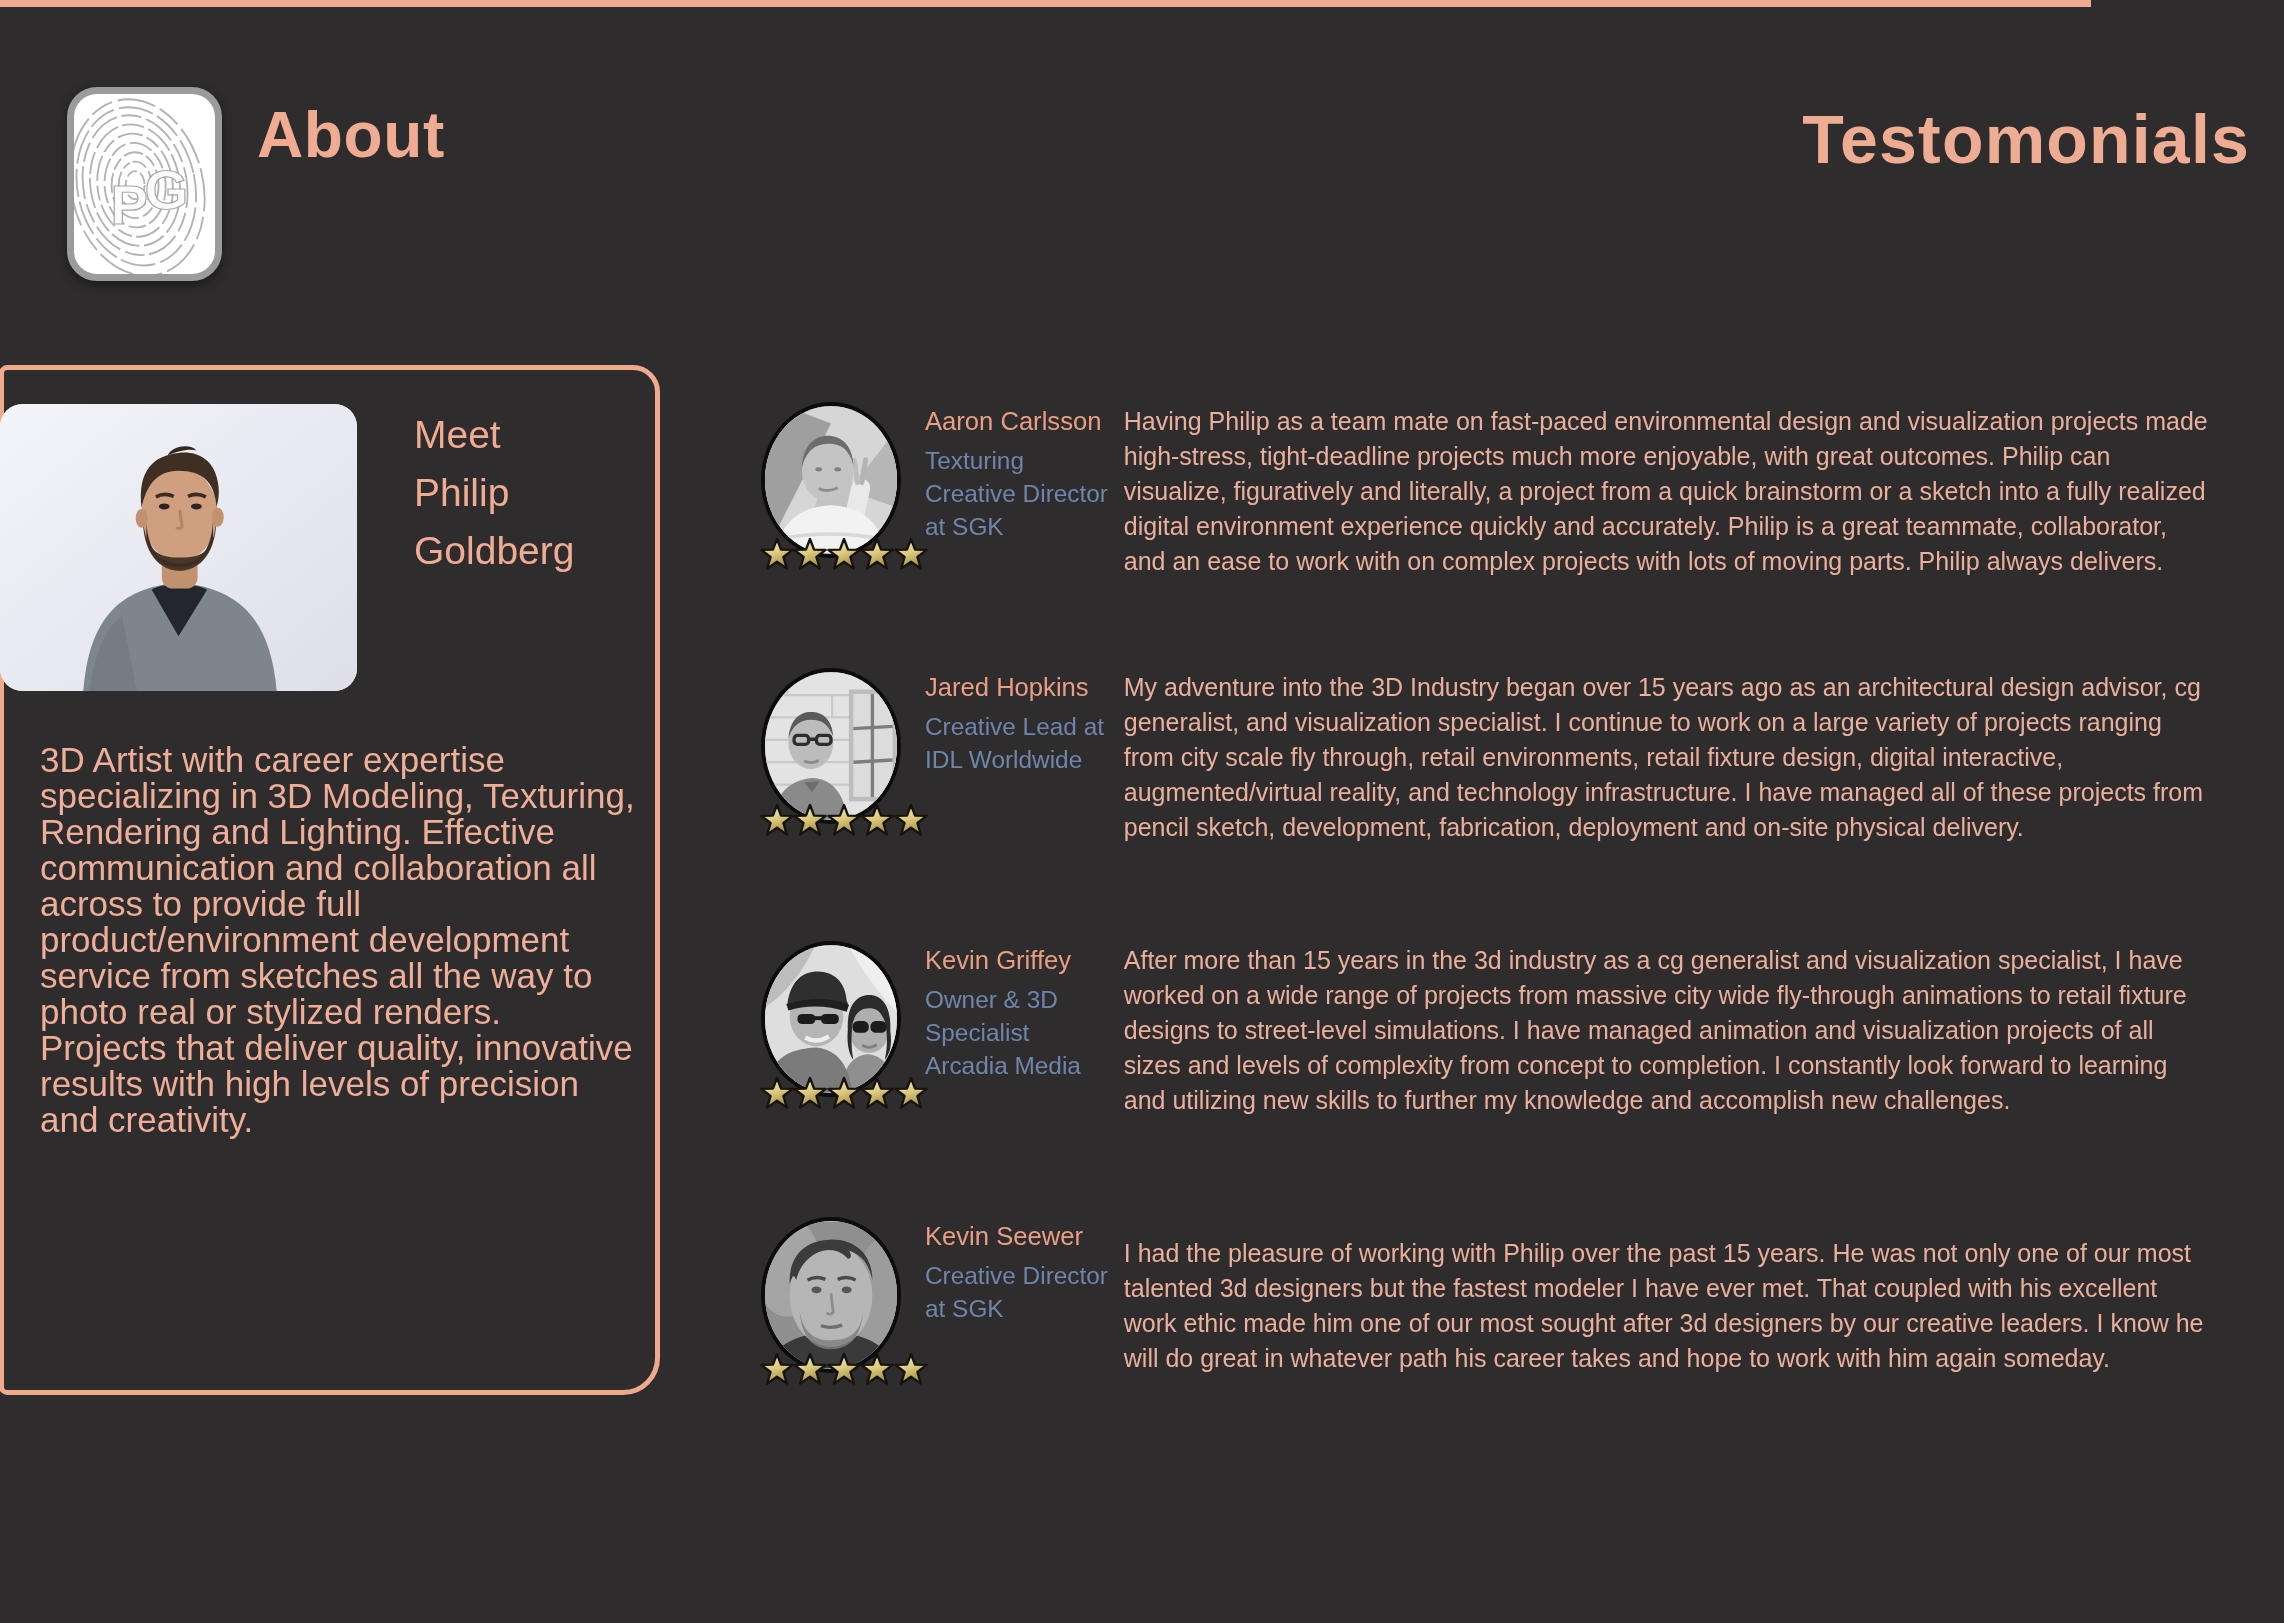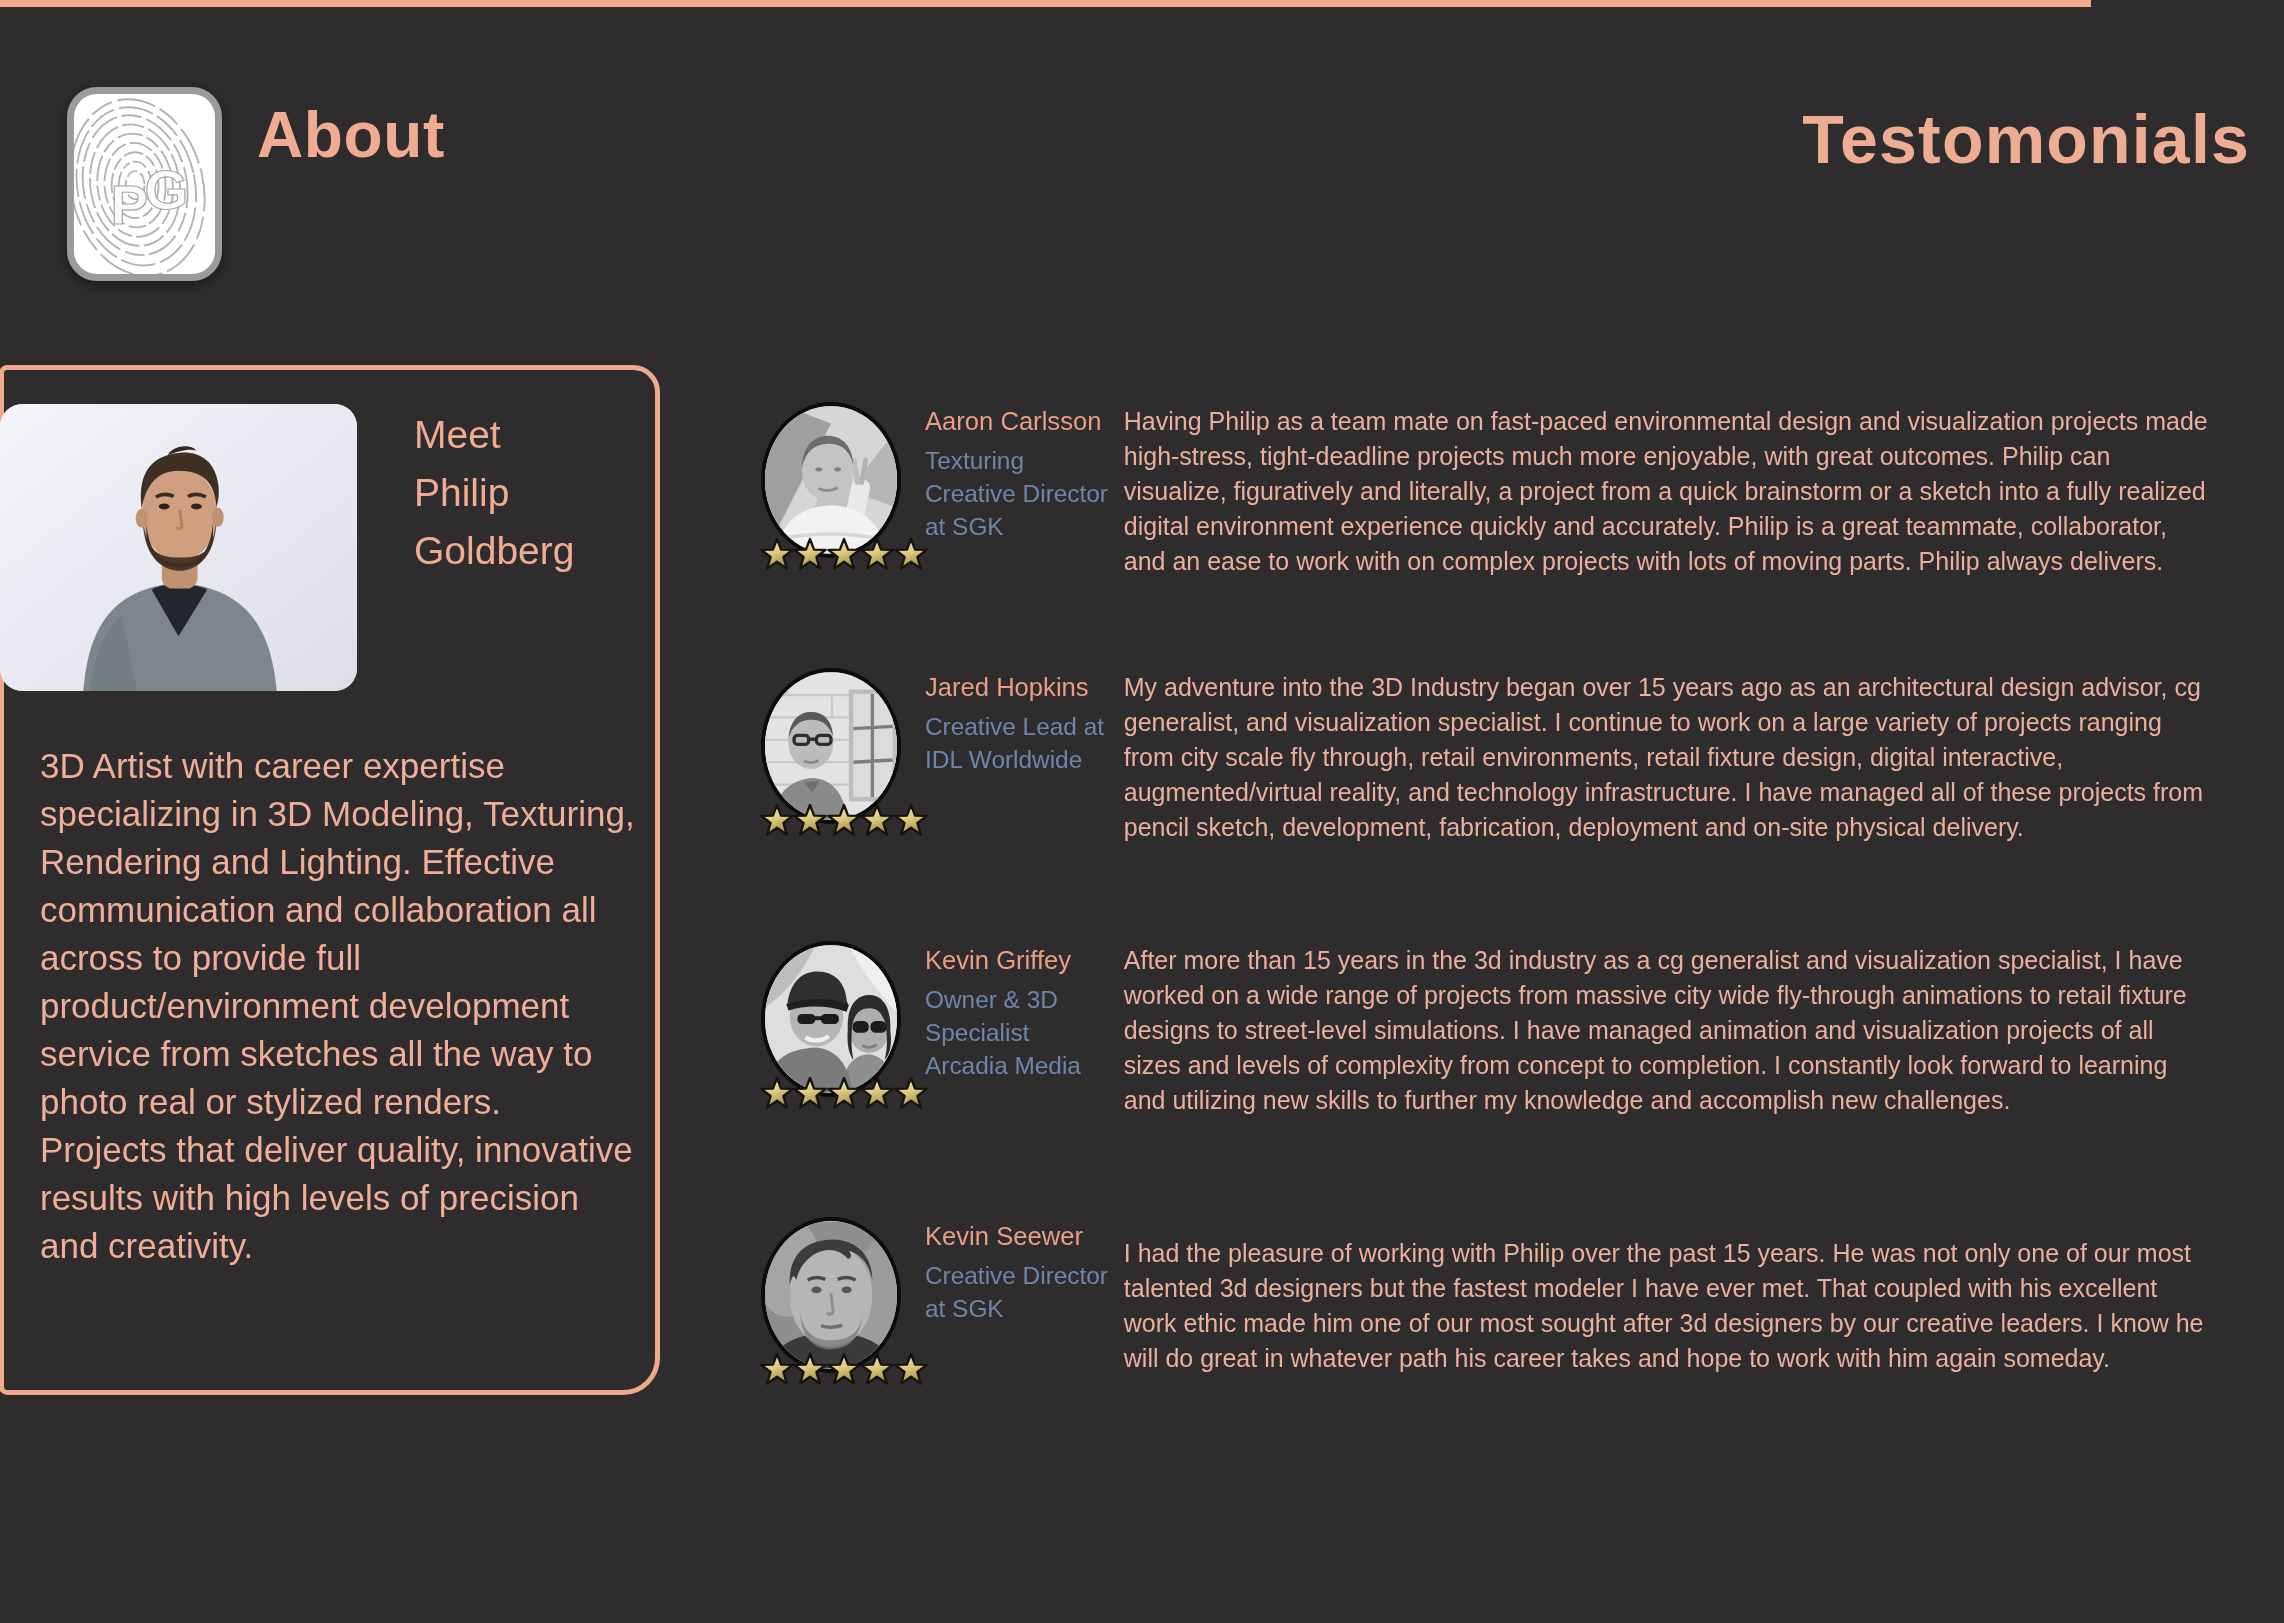--- a/index.html
+++ b/index.html
@@ -43,21 +43,21 @@
     border-radius:22.6px; overflow:hidden; z-index:3;
     background:#eceef4;
   }
   .profile-photo svg { width:100%; height:100%; display:block; }
   .meet-name {
     position:absolute; left:414px; top:406px;
     font-size:39px; line-height:58px; font-weight:400; color:#efac92;
   }
   .profile-desc {
     position:absolute; left:40px; top:742px; width:596px;
-    font-size:35px; line-height:48px; font-weight:400; color:#eeae97;
+    font-size:35px; line-height:36px; font-weight:400; color:#eeae97;
   }
 
   
   .testimonial {
     position:absolute; left:760px; width:1474px;
     display:flex; align-items:center;
   }
   .t-left { position:relative; width:337px; flex:0 0 337px; min-height:174px; }
   .avatar {
     position:absolute; left:1.2px; top:0; width:140px; height:156px;

